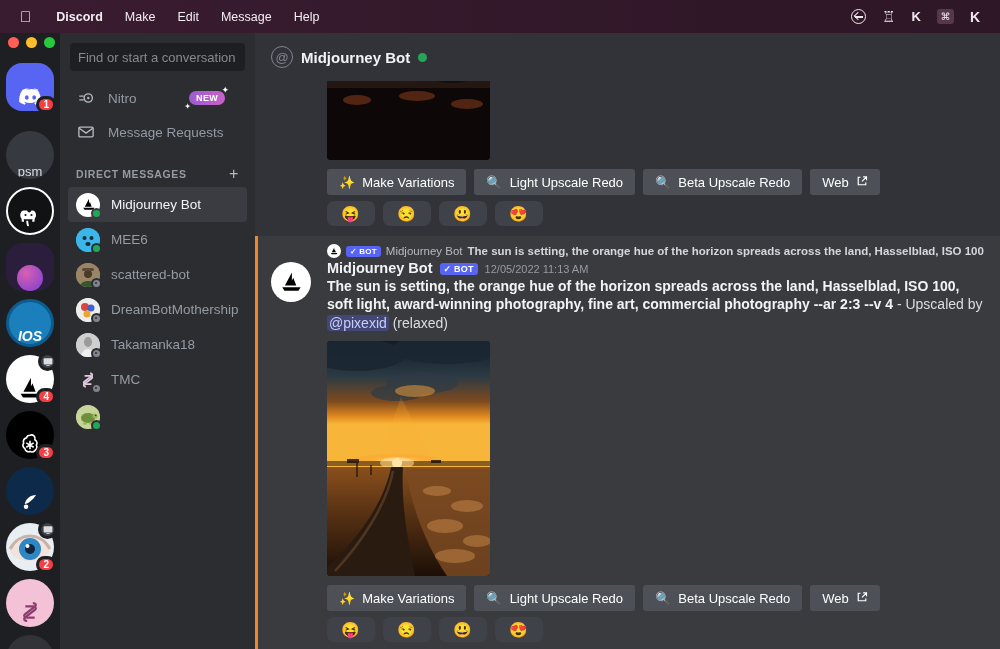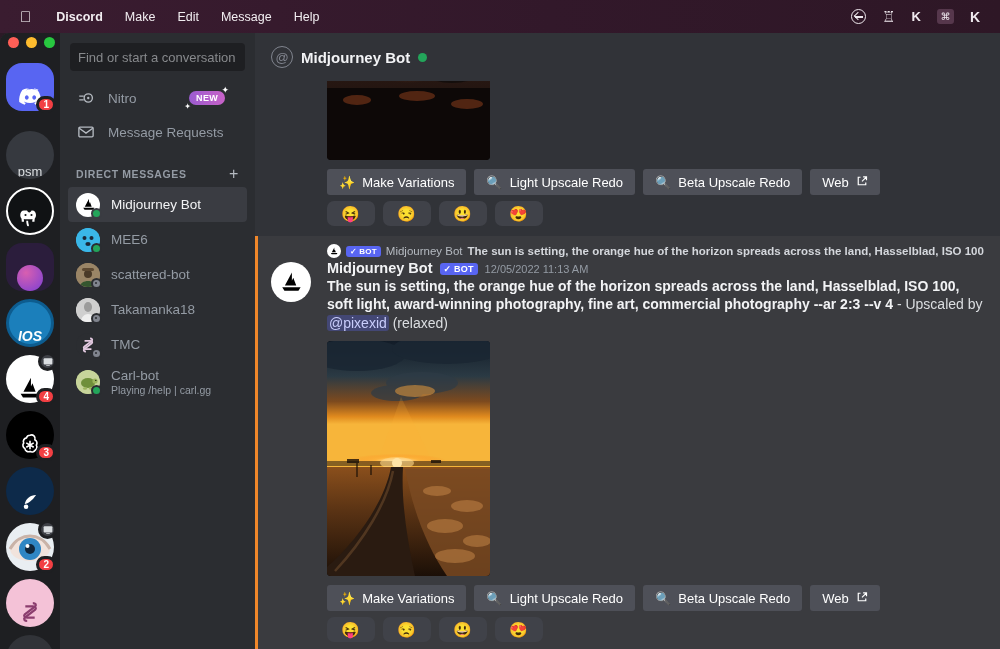--- a/index.html
+++ b/index.html
@@ -355,20 +355,36 @@
                 <rect x="6" y="5" width="12" height="3" rx="1.5" fill="#5e4a32"></rect>
               </svg>
           </span>
           <span class="status offline"></span>
         </span>
         <span class="dmtext">
             <span>scattered-bot</span>
           </span>
       </div>
 
+      <div class="dmrow">
+        <span class="av-wrap">
+          <span class="av" style="background:#e4e4e4;">
+            <svg width="24" height="24" viewBox="0 0 24 24">
+                <circle cx="12" cy="12" r="12" fill="#ededed"></circle>
+                <circle cx="9" cy="9" r="4" fill="#d9453f"></circle>
+                <circle cx="15" cy="10" r="3.5" fill="#3f5fd9"></circle>
+                <circle cx="11" cy="16" r="3.5" fill="#e8a72e"></circle>
+              </svg>
+          </span>
+          <span class="status offline"></span>
+        </span>
+        <span class="dmtext">
+            <span>DreamBotMothership</span>
+          </span>
+      </div>
 
       <div class="dmrow">
         <span class="av-wrap">
           <span class="av" style="background:#d2d2d2;">
             <svg width="24" height="24" viewBox="0 0 24 24">
                 <circle cx="12" cy="12" r="12" fill="#cfcfcf"></circle>
                 <ellipse cx="12" cy="9" rx="4" ry="5" fill="#9b9b9b"></ellipse>
                 <path d="M5 24c0-5 3.5-8 7-8s7 3 7 8Z" fill="#efefef"></path>
               </svg>
           </span>
@@ -400,24 +416,20 @@
             <svg width="24" height="24" viewBox="0 0 24 24">
                 <circle cx="12" cy="12" r="12" fill="#c7d49a"></circle>
                 <ellipse cx="12" cy="13" rx="7" ry="5" fill="#6f8f3a"></ellipse>
                 <circle cx="19" cy="11" r="2.6" fill="#9bb45c"></circle>
                 <circle cx="19.8" cy="10.4" r=".7" fill="#1d2b12"></circle>
                 <ellipse cx="9" cy="18.5" rx="2" ry="1.3" fill="#9bb45c"></ellipse>
                 <ellipse cx="15" cy="18.5" rx="2" ry="1.3" fill="#9bb45c"></ellipse>
               </svg>
           </span>
           <span class="status online"></span>
-        </span>
-        <span class="dmtext">
-          <span>Carl-bot</span>
-          <span class="dmsub">Playing /help | carl.gg</span>
         </span>
       </div>
     </div>
   </div>
 
   <div class="chat">
     <div class="chathdr">
       <span class="at">@</span>
       <span class="chattitle">Midjourney Bot</span>
       <span class="hdrdot"></span>

